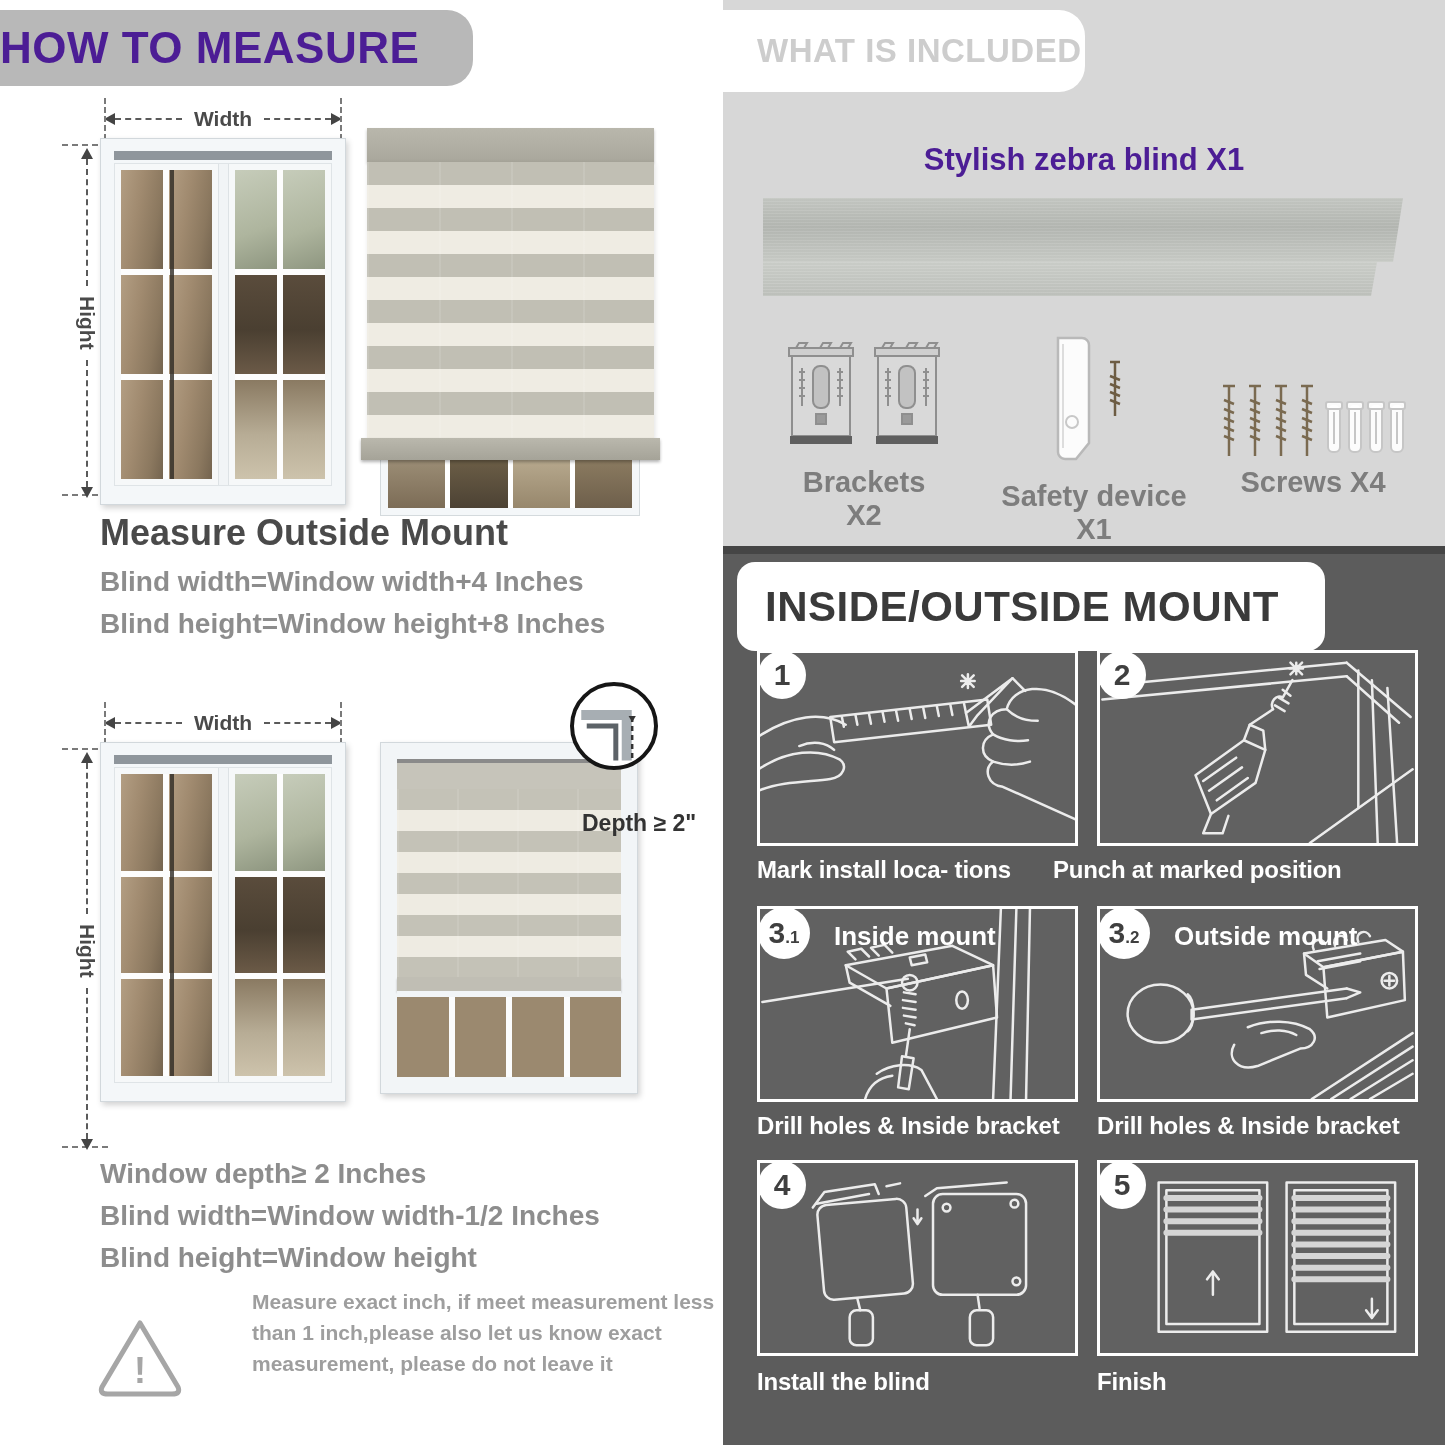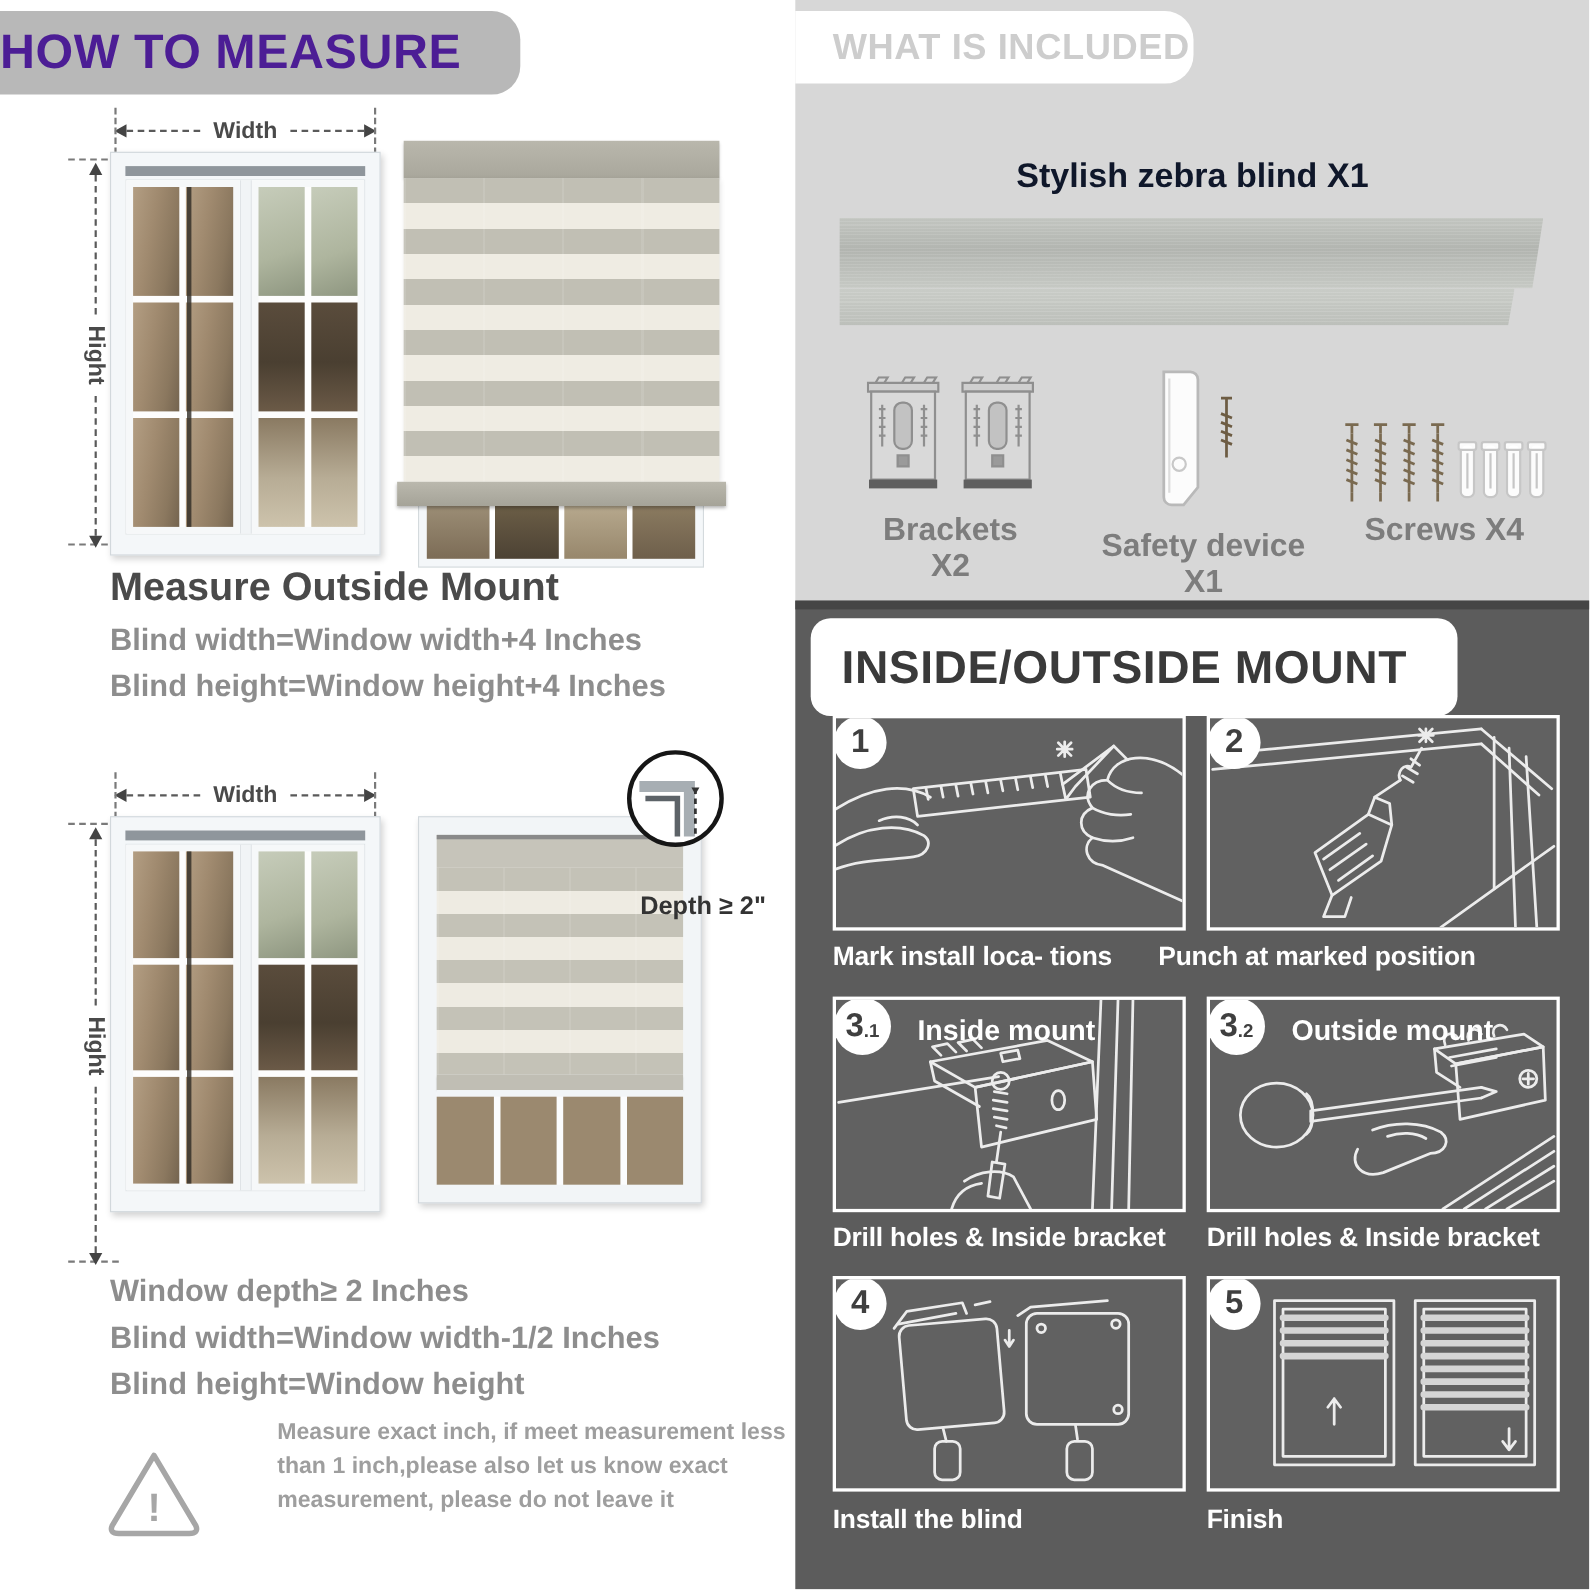--- a/index.html
+++ b/index.html
@@ -74,24 +74,24 @@
     overflow:hidden;box-sizing:border-box;z-index:5;}
   .depth-label{font-size:23px;font-weight:700;color:#333;}
 
   
   .warn-text{color:#9e9e9e;font-size:21px;font-weight:700;line-height:31px;}
   .warn-mark{position:absolute;left:0;top:0;width:100%;text-align:center;color:#a6a6a6;
     font-size:36px;font-weight:700;padding-top:34px;}
 
   
   .panel-light{left:723px;top:0;width:722px;height:546px;background:#d7d7d7;}
-  .included-banner{left:723px;top:10px;width:362px;height:66px;background:#ffffff;
+  .included-banner{left:723px;top:10px;width:362px;height:82px;background:#ffffff;
     border-radius:0 26px 26px 0;display:flex;align-items:center;}
   .included-banner span{color:#cdcdcd;font-size:33px;font-weight:700;padding-left:34px;letter-spacing:.5px;}
-  .product-label{left:723px;top:142px;width:722px;text-align:center;color:#0f172a;font-size:31px;font-weight:700;}
+  .product-label{left:723px;top:142px;width:722px;text-align:center;color:#4c1d95;font-size:31px;font-weight:700;}
   .headrail-img .bar{height:64px;background:
       repeating-linear-gradient(0deg,rgba(255,255,255,.10) 0 1px,rgba(0,0,0,0) 1px 3px),
       linear-gradient(180deg,#c2c5c0 0%,#b2b5b0 45%,#c6c9c4 100%);
       clip-path:polygon(0 0,100% 0,calc(100% - 10px) 100%,0 100%);
       box-shadow:0 2px 4px rgba(0,0,0,.2);}
   .headrail-img .lip{width:614px;height:34px;background:
       repeating-linear-gradient(0deg,rgba(255,255,255,.12) 0 1px,rgba(0,0,0,0) 1px 3px),
       linear-gradient(180deg,#c9ccc7 0%,#bcbfba 100%);
       clip-path:polygon(0 0,100% 0,calc(100% - 6px) 100%,0 100%);
       box-shadow:0 3px 4px rgba(0,0,0,.18);}
@@ -174,21 +174,21 @@
     </div>
   </div>
   <div class="abs blind" style="left:367px;top:128px;width:287px;z-index:1;">
     <div class="headrail"></div>
     <div class="shade"></div>
     <div class="rail"></div>
   </div>
 
   <div class="abs sec-heading" style="left:100px;top:512px;">Measure Outside Mount</div>
   <div class="abs body-line" style="left:100px;top:566px;">Blind width=Window width+4 Inches</div>
-  <div class="abs body-line" style="left:100px;top:608px;">Blind height=Window height+4 Inches</div>
+  <div class="abs body-line" style="left:100px;top:608px;">Blind height=Window height+8 Inches</div>
 
   <div class="abs harrow" style="left:104px;top:712px;width:238px;">
     <span class="ahl"></span>
       <span class="dash"></span>
     <span class="lbl">Width</span>
     <span class="dash"></span>
       <span class="ahr"></span>
   </div>
   <div class="abs tickv" style="left:104px;top:702px;"></div>
   <div class="abs tickv" style="left:340px;top:702px;"></div>

